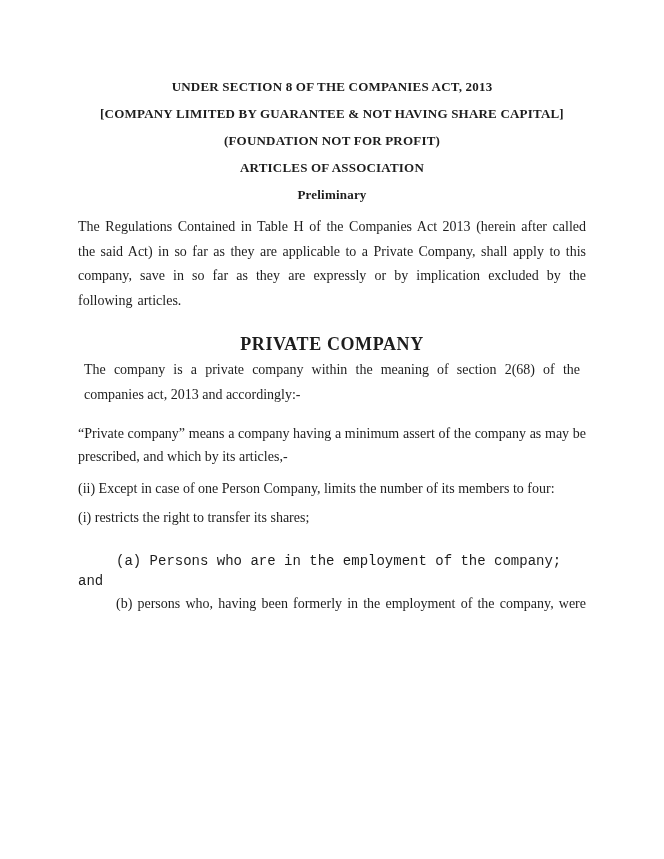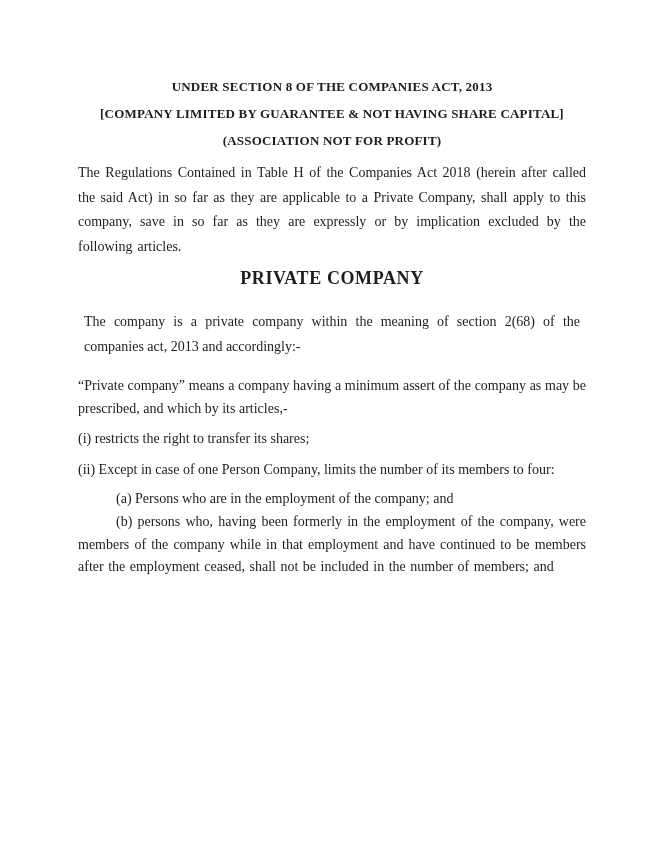--- a/index.html
+++ b/index.html
@@ -40,47 +40,48 @@
   }
   .justify {
     text-align: justify;
   }
   .prelim-para {
     margin-top: 5px;
     line-height: 24.5px;
     word-spacing: 1.5px;
   }
   .big-title {
-    margin: 8px 0 0 0;
+    margin: 20px 0 0 0;
     font-size: 18px;
     font-weight: bold;
     line-height: 22px;
     text-align: center;
     letter-spacing: 0.6px;
   }
   .intro-para {
-    margin-top: 20px;
+    margin-top: 2px;
     padding: 0 6px;
     line-height: 25px;
   }
   .definition-para {
     margin-top: 15px;
     line-height: 23px;
   }
   .clause {
     margin-top: 9px;
     line-height: 20px;
   }
   .clause-gap {
     margin-top: 11px;
   }
   .sub-clause {
-    margin-top: 9px;
+    margin-top: 23px;
     line-height: 20px;
     text-indent: 38px;
+    font-family: Liberation Mono, monospace;
   }
   .sub-clause-b {
     margin-top: 2px;
     line-height: 22.5px;
     text-indent: 38px;
     word-spacing: 1px;
   }
   .footer-heading {
     margin-top: 117px;
     font-size: 15px;
@@ -92,36 +93,38 @@
 </head>
 <body>
 
 <div class="page">
   <div class="content">
 
     <div class="heading first">UNDER SECTION 8 OF THE COMPANIES ACT, 2013</div>
 
     <div class="heading">[COMPANY LIMITED BY GUARANTEE &amp; NOT HAVING SHARE CAPITAL]</div>
 
-    <div class="heading">(ASSOCIATION NOT FOR PROFIT)</div>
+    <div class="heading">(FOUNDATION NOT FOR PROFIT)</div>
+
+    <div class="heading">ARTICLES OF ASSOCIATION</div>
 
 
+    <div class="heading">Preliminary</div>
 
-
-    <p class="para justify prelim-para">The Regulations Contained in Table H of the Companies Act 2018 (herein after called the said Act) in so far as they are applicable to a Private Company, shall apply to this company, save in so far as they are expressly or by implication excluded by the following articles.</p>
+    <p class="para justify prelim-para">The Regulations Contained in Table H of the Companies Act 2013 (herein after called the said Act) in so far as they are applicable to a Private Company, shall apply to this company, save in so far as they are expressly or by implication excluded by the following articles.</p>
 
     <div class="big-title">PRIVATE COMPANY</div>
 
     <p class="para justify intro-para">The company is a private company within the meaning of section 2(68) of the companies act, 2013 and accordingly:-</p>
 
     <p class="para justify definition-para">“Private company” means a company having a minimum assert of the company as may be prescribed, and which by its articles,-</p>
 
+    <p class="para clause clause-gap">(ii) Except in case of one Person Company, limits the number of its members to four:</p>
+
     <p class="para clause">(i) restricts the right to transfer its shares;</p>
-
-    <p class="para clause clause-gap">(ii) Except in case of one Person Company, limits the number of its members to four:</p>
 
     <p class="para sub-clause">(a) Persons who are in the employment of the company; and</p>
 
     <p class="para justify sub-clause-b">(b) persons who, having been formerly in the employment of the company, were members of the company while in that employment and have continued to be members after the employment ceased, shall not be included in the number of members; and</p>
 
 
     <div class="footer-heading">Interpretation</div>
 
   </div>
 </div>

